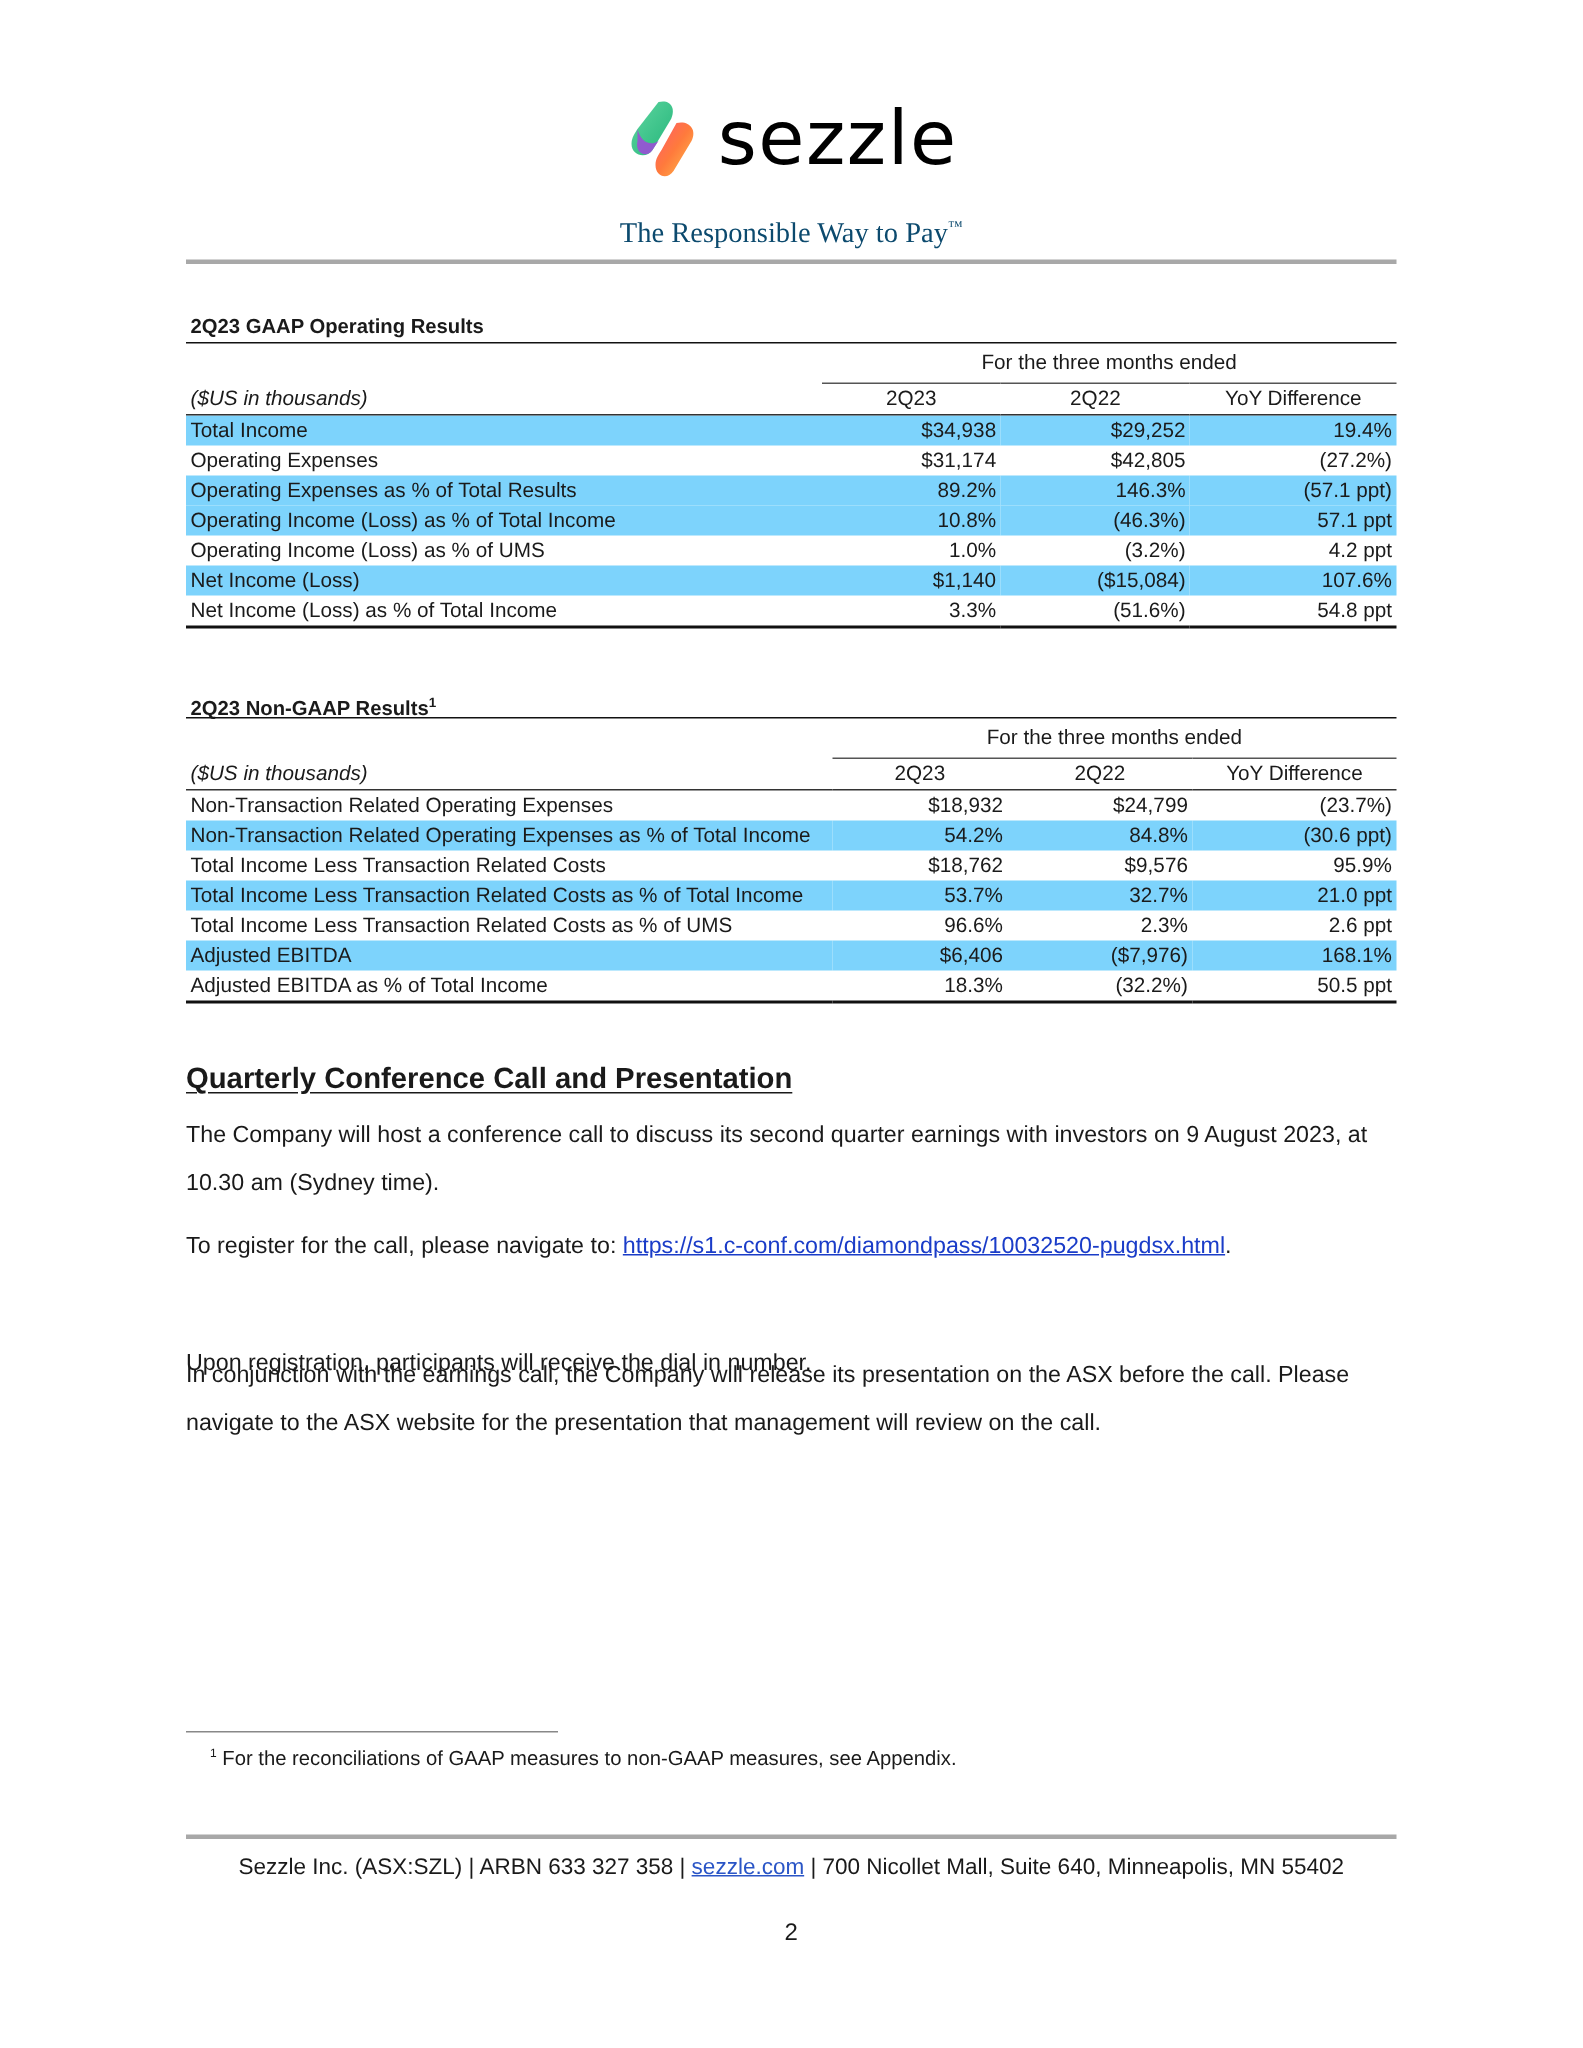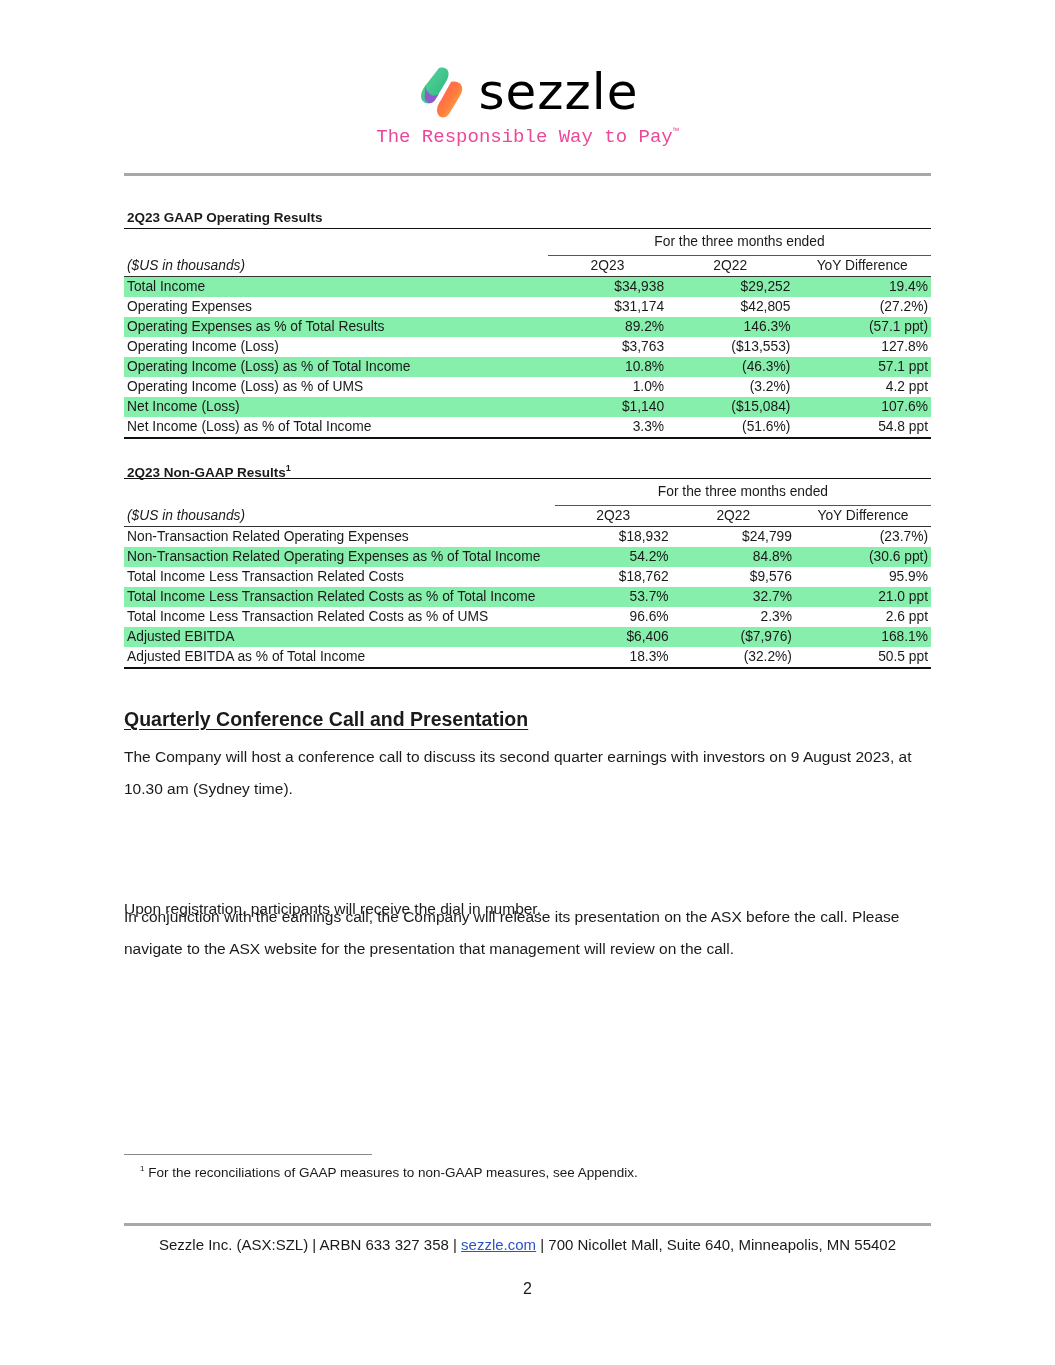--- a/index.html
+++ b/index.html
@@ -4,37 +4,37 @@
   <style>
     html, body { margin: 0; padding: 0; background: #ffffff; }
     body { width: 1055px; height: 1365px; position: relative; font-family: "Liberation Sans", sans-serif; color: #1a1a1a; }
     .page { position: absolute; left: 0; top: 0; width: 1055px; height: 1365px; }
 
     
     .logo-wrap { position: absolute; left: 0; top: 62px; width: 1055px; text-align: center; }
     .logo-row { display: inline-flex; align-items: center; gap: 10px; }
     .logo-mark { width: 52px; height: 56px; }
     .wordmark { font-family: "DejaVu Sans", sans-serif; font-size: 50px; font-weight: 500; color: #000000; letter-spacing: 1px; line-height: 60px; }
-    .tagline { font-family: Liberation Mono, monospace; font-size: 19px; color: #ec4899; margin-top: 2px; }
+    .tagline { font-family: Liberation Serif, serif; font-size: 19px; color: #0c4a6e; margin-top: 20px; }
     .tagline sup { font-size: 10px; }
     .header-rule { position: absolute; left: 124px; top: 173px; width: 807px; height: 3px; background: #a8a8a8; }
 
     
     .tbl-block { position: absolute; left: 124px; width: 807px; }
     .tbl-title { font-size: 13.5px; font-weight: bold; padding: 0 0 1px 3px; border-bottom: 1.5px solid #111; height: 18px; line-height: 18px; }
     .tbl-title sup { font-size: 9px; }
     table { width: 807px; border-collapse: collapse; font-size: 13.8px; }
     td { padding: 0 3px; height: 20px; line-height: 20px; white-space: nowrap; }
     td.num { text-align: right; }
     .period-row td { height: 22px; line-height: 26px; }
     .period-cell { text-align: center; border-bottom: 1px solid #555; }
     .colhead td { border-bottom: 1px solid #333; }
     .colhead td.ch { text-align: center; }
     .colhead td.italic { font-style: italic; }
-    tr.shaded td { background: #86efac; }
+    tr.shaded td { background: #7dd3fc; }
     tr.last td { border-bottom: 2px solid #111; }
     .c0 { width: 426px; }
     .c1 { width: 117px; }
     .c2 { width: 124px; }
     .c3 { width: 134px; }
 
     
     .section-title { position: absolute; left: 124px; top: 708px; font-size: 19.5px; font-weight: bold; text-decoration: underline; text-underline-offset: 3px; }
     .para { position: absolute; left: 124px; width: 810px; font-size: 15.5px; line-height: 32px; color: #1a1a1a; }
     .link { color: #1a3cc8; text-decoration: underline; }
@@ -104,26 +104,20 @@
         <td class="num">$31,174</td>
         <td class="num">$42,805</td>
         <td class="num">(27.2%)</td>
       </tr>
       <tr class="shaded">
         <td>Operating Expenses as % of Total Results</td>
         <td class="num">89.2%</td>
         <td class="num">146.3%</td>
         <td class="num">(57.1 ppt)</td>
       </tr>
-      <tr>
-        <td>Operating Income (Loss)</td>
-        <td class="num">$3,763</td>
-        <td class="num">($13,553)</td>
-        <td class="num">127.8%</td>
-      </tr>
       <tr class="shaded">
         <td>Operating Income (Loss) as % of Total Income</td>
         <td class="num">10.8%</td>
         <td class="num">(46.3%)</td>
         <td class="num">57.1 ppt</td>
       </tr>
       <tr>
         <td>Operating Income (Loss) as % of UMS</td>
         <td class="num">1.0%</td>
         <td class="num">(3.2%)</td>
@@ -200,20 +194,21 @@
         <td class="num">18.3%</td>
         <td class="num">(32.2%)</td>
         <td class="num">50.5 ppt</td>
       </tr>
     </tbody>
       </table>
   </div>
 
   <div class="section-title">Quarterly Conference Call and Presentation</div>
   <div class="para" style="top:741px;">The Company will host a conference call to discuss its second quarter earnings with investors on 9 August 2023, at 10.30 am (Sydney time).</div>
+  <div class="para" style="top:815px;"><span>To register for the call, please navigate to: </span><a class="link">https://s1.c-conf.com/diamondpass/10032520-pugdsx.html</a><span>.</span></div>
   <div class="para" style="top:893px;">Upon registration, participants will receive the dial in number.</div>
   <div class="para" style="top:901px;">In conjunction with the earnings call, the Company will release its presentation on the ASX before the call. Please navigate to the ASX website for the presentation that management will review on the call.</div>
 
   <div class="fn-rule"></div>
   <div class="footnote"><sup>1</sup><span> For the reconciliations of GAAP measures to non-GAAP measures, see Appendix.</span></div>
 
   <div class="footer-rule"></div>
   <div class="footer"><span>Sezzle Inc. (ASX:SZL) | ARBN 633 327 358 | </span><a>sezzle.com</a><span> | 700 Nicollet Mall, Suite 640, Minneapolis, MN 55402</span></div>
   <div class="page-num">2</div>
 </div>

